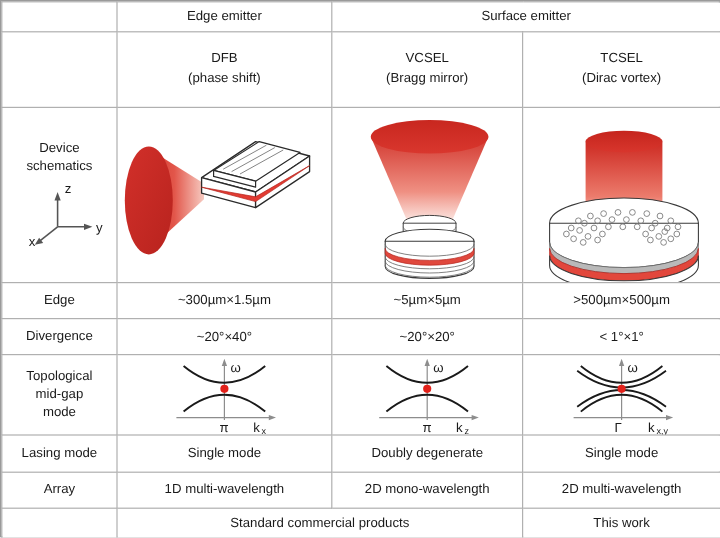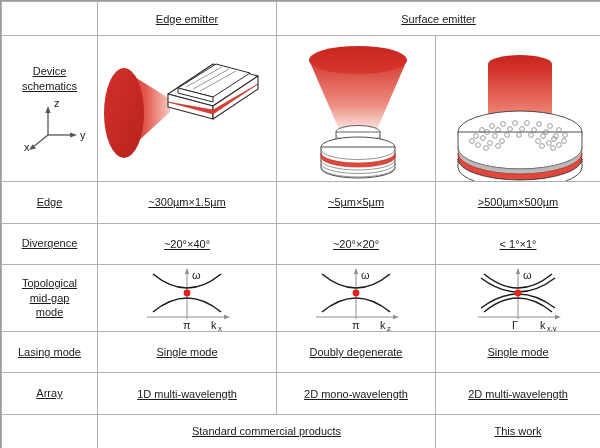--- a/index.html
+++ b/index.html
@@ -7,21 +7,20 @@
     width:600px;height:448px;overflow:hidden;
     background:#ffffff;
     font-family:"Liberation Sans","DejaVu Sans",sans-serif;
     color:#1a1a1a;
   }
   #fig{
     position:relative;width:600px;height:448px;
     box-sizing:border-box;
     border:1px solid #9a9a9a;
     background:#fff;
-    text-decoration:underline;
   }
   table.tbl{
     border-collapse:collapse;
     width:600px;height:448px;
     table-layout:fixed;
   }
   table.tbl td{
     border:1px solid #b0b0b0;
     text-align:center;
     vertical-align:middle;
@@ -58,20 +57,35 @@
         <col class="c4">
   </colgroup>
   <tbody>
 
   <tr>
     <td class="gray blank"></td>
     <td class="gray hdrtitle">Edge emitter</td>
     <td class="gray hdrtitle" colspan="2">Surface emitter</td>
   </tr>
 
+  <tr>
+    <td></td>
+    <td class="titlecell">
+      <div>DFB</div>
+      <div>(phase shift)</div>
+    </td>
+    <td class="titlecell">
+      <div>VCSEL</div>
+      <div>(Bragg mirror)</div>
+    </td>
+    <td class="titlecell">
+      <div>TCSEL</div>
+      <div>(Dirac vortex)</div>
+    </td>
+  </tr>
 
   <tr>
     <td class="rowlabel">
       <div>Device</div>
       <div>schematics</div>
       <div class="axiswrap">
         <svg width="96" height="60" viewBox="0 0 96 60">
           <g stroke="#555" stroke-width="1.3" fill="none">
             <line x1="44" y1="42" x2="44" y2="18"></line>
             <line x1="44" y1="42" x2="68" y2="42"></line>

